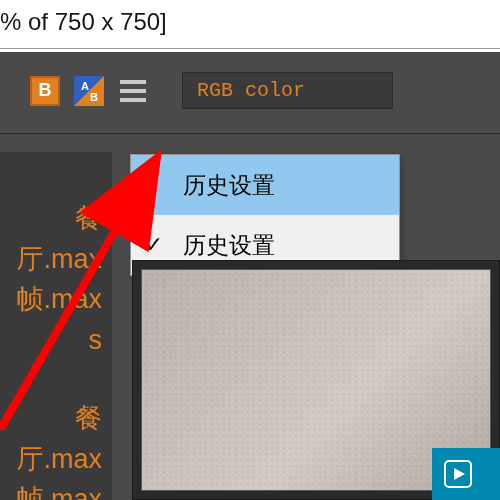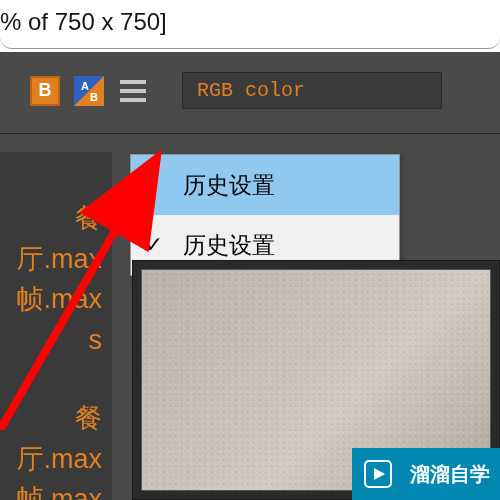--- a/index.html
+++ b/index.html
@@ -11,21 +11,20 @@
       background: #fff;
       position: relative;
     }
     .title-bar {
       background: #fff;
       color: #161616;
       font-size: 24px;
       padding: 8px 0 12px 0;
       border-bottom: 1px solid #9a9a9a;
       font-family: Arial, sans-serif;
-      border-radius: 12px;
     }
     .dark-area {
       background: #4a4a4a;
       position: absolute;
       left: 0;
       right: 0;
       top: 52px;
       bottom: 0;
     }
     .toolbar {
@@ -67,21 +66,21 @@
       background: #c9c9c9;
     }
     .rgb-field {
       margin-left: 20px;
       background: #3a3a3a;
       border: 1px solid #2a2a2a;
       padding: 6px 14px;
       color: #e08020;
       font-size: 20px;
       font-family: "Courier New", monospace;
-      width: 260px;
+      width: 211px;
     }
     .divider-line {
       border-top: 1px solid #2a2a2a;
       margin-top: 4px;
     }
     .content-row {
       display: flex;
       position: absolute;
       top: 100px;
       left: 0;
@@ -277,15 +276,14 @@
 </svg>
 
 <div class="watermark">
   <div class="watermark-icon">
     <svg width="30" height="30" viewBox="0 0 30 30">
       <rect x="2" y="2" width="26" height="26" rx="4" fill="none" stroke="#fff" stroke-width="2"></rect>
       <polygon points="11,9 11,21 22,15" fill="#fff"></polygon>
     </svg>
   </div>
   <div class="watermark-text">
-    <div class="cn">溜溜自学</div>
   </div>
 </div>
 
 </body></html>

